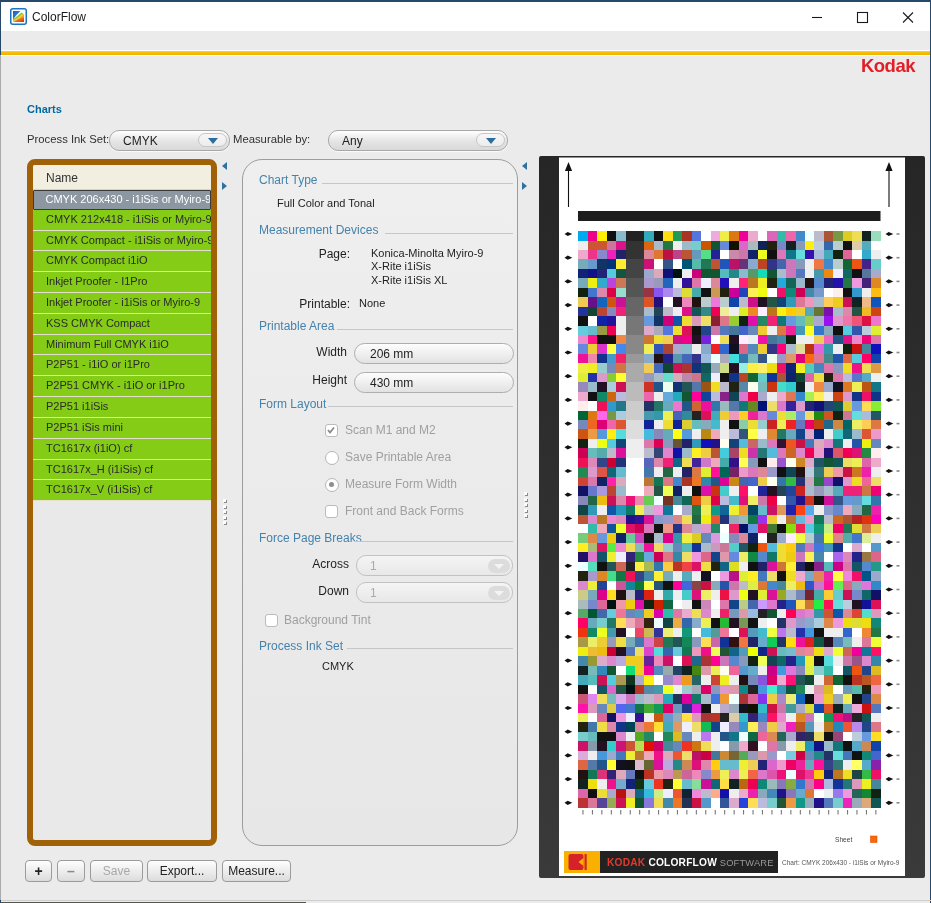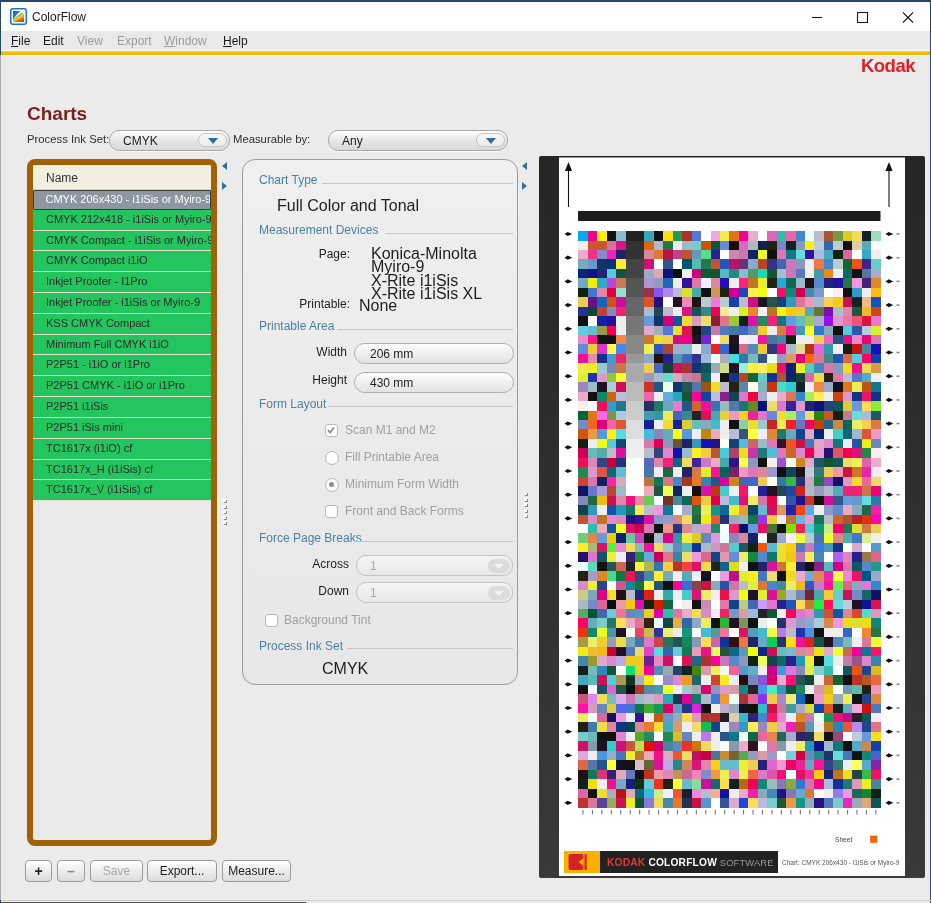--- a/index.html
+++ b/index.html
@@ -3,35 +3,35 @@
 html,body{margin:0;padding:0}
 body{width:931px;height:903px;background:#ebebeb;font-family:"Liberation Sans",sans-serif;position:relative;overflow:hidden}
 #win{position:absolute;left:0;top:0;width:931px;height:903px;border-left:1px solid #26486b;border-right:1px solid #26486b;border-top:2px solid #26486b;box-sizing:border-box;background:#ebebeb}
 #tbar{position:absolute;left:0;top:0;width:929px;height:29px;background:#fff}
 #ttl{position:absolute;left:31px;top:8px;font-size:12px;color:#1a1a1a}
 #menubar{position:absolute;left:0;top:29px;width:929px;height:19px;background:#e9e9e9}
 .mi{position:absolute;top:3px;font-size:12px;color:#1c1c1c}
 .mi.d{color:#9b9b9b}
 #gold{position:absolute;left:0;top:48px;width:929px;height:4px;background:linear-gradient(#fbd34a,#f6bd00 40%,#efb300);border-top:1px solid #fdfdff;border-bottom:1px solid #fdfdfc}
 #kodak{position:absolute;right:15px;top:53px;font-size:18.5px;font-weight:bold;color:#e31e26;letter-spacing:-0.5px}
-#charts{position:absolute;left:26px;top:101px;font-size:19px;font-weight:bold;color:#7f1d1d}
+#charts{position:absolute;left:26px;top:101px;font-size:11px;font-weight:bold;color:#0369a1}
 .lbl{position:absolute;font-size:11.3px;color:#303030}
 .pill{position:absolute;height:19px;border-radius:10px;border:1px solid #a8a8a8;background:linear-gradient(#fefefe,#e4e4e4 55%,#d9d9d9);box-shadow:0 1px 1px rgba(255,255,255,.8)}
 .pill .tx{position:absolute;left:13px;top:3px;font-size:12px;color:#1e1e1e}
 .ov{position:absolute;right:2px;top:1.5px;width:29px;height:14.5px;border-radius:8px;background:linear-gradient(#f7f7f7,#ececec);border:1px solid #c6c6c6;box-sizing:border-box}
 .ov:after{content:"";position:absolute;left:8.5px;top:4px;border-left:5.5px solid transparent;border-right:5.5px solid transparent;border-top:6px solid #2a6e9e}
 #lpanel{position:absolute;left:26px;top:157px;width:190px;height:687px;background:#e9e9e9;border:6px solid #a16207;border-radius:8px;box-sizing:border-box;overflow:hidden}
 #lhead{position:absolute;left:0;top:0;width:100%;height:25px;background:#f2efe1;border-bottom:1px solid #d8d4c2;font-size:12px;color:#333;box-sizing:border-box}
 #lrows{position:absolute;left:0;top:25px;width:100%}
-.lrow{height:19.82px;background:#22c55e;border-bottom:1px solid #e4e0cc;font-size:11px;color:#2b2b2b;padding-left:13px;line-height:19.8px;white-space:nowrap;overflow:hidden}
+.lrow{height:19.82px;background:#84cc16;border-bottom:1px solid #e4e0cc;font-size:11px;color:#2b2b2b;padding-left:13px;line-height:19.8px;white-space:nowrap;overflow:hidden}
 .lrow.sel{background:#8c97a1;color:#fff;border:1.5px solid #3a3a3a;border-radius:1px;padding-left:11.5px;height:17.8px;line-height:17.8px}
-#mpanel{position:absolute;left:241px;top:157px;width:276px;height:526px;background:linear-gradient(#efefef,#e7e7e7);border:1px solid #9c9c9c;border-radius:13px;box-sizing:border-box}
+#mpanel{position:absolute;left:241px;top:157px;width:276px;height:687px;background:linear-gradient(#efefef,#e7e7e7);border:1px solid #9c9c9c;border-radius:20px;box-sizing:border-box}
 .shead{position:absolute;left:16px;font-size:12px;color:#4583ad}
 .sline{position:absolute;height:1px;background:#c6c6c6}
-.mtx{position:absolute;font-size:16px;color:#1e1e1e}
+.mtx{position:absolute;font-size:11px;color:#1e1e1e}
 .rlab{position:absolute;font-size:12px;color:#1e1e1e;text-align:right}
 .dlab{position:absolute;font-size:12px;color:#a0a0a0}
 .field{position:absolute;left:111px;width:160px;height:21px;border-radius:10.5px;border:1px solid #aeaeae;background:linear-gradient(#fdfdfd,#e2e2e2);box-sizing:border-box}
 .field .tx{position:absolute;left:15px;top:3px;font-size:12px;color:#1e1e1e}
 .combo{position:absolute;left:113px;width:157px;height:20.5px;border-radius:10px;border:1px solid #c2c2c2;background:linear-gradient(#f4f4f4,#e8e8e8);box-sizing:border-box}
 .combo .tx{position:absolute;left:13px;top:3px;font-size:12px;color:#ababab}
 .gar{position:absolute;right:2px;top:2.5px;width:22px;height:14.5px;border-radius:7.5px;background:#dcdcdc}
 .gar:after{content:"";position:absolute;left:6px;top:5px;border-left:5px solid transparent;border-right:5px solid transparent;border-top:5.5px solid #f4f4f4}
 .cb{position:absolute;width:13px;height:13px;background:#fff;border:1.5px solid #bbb;border-radius:3px;box-sizing:border-box}
 .rd{position:absolute;width:14px;height:14px;background:#fff;border:1.5px solid #b6b6b6;border-radius:50%;box-sizing:border-box}
@@ -62,28 +62,20 @@
 
 <div id="ttl">ColorFlow</div>
 <svg style="position:absolute;left:805px;top:5px" width="115" height="20" viewBox="0 0 115 20">
 <g stroke="#1a1a1a" stroke-width="1.1" fill="none">
 <line x1="6" y1="10.5" x2="16" y2="10.5"></line>
 <rect x="51.5" y="5.5" width="10" height="10"></rect>
 <line x1="97" y1="5.5" x2="107" y2="15.5"></line>
           <line x1="107" y1="5.5" x2="97" y2="15.5"></line>
 </g>
       </svg>
-</div>
-<div id="menubar">
-<div class="mi" style="left:10px"><span style="text-decoration:underline">F</span>ile</div>
-<div class="mi" style="left:42px">Edit</div>
-<div class="mi d" style="left:76px">View</div>
-<div class="mi d" style="left:116px">Export</div>
-<div class="mi d" style="left:163px"><span style="text-decoration:underline">W</span>indow</div>
-<div class="mi" style="left:222px"><span style="text-decoration:underline">H</span>elp</div>
 </div>
 <div id="gold"></div>
 <div id="kodak">Kodak</div>
 <div id="charts">Charts</div>
 <div class="lbl" style="left:26px;top:131px">Process Ink Set:</div>
 <div class="pill" style="left:108px;top:128px;width:119px">
       <span class="tx">CMYK</span>
       <div class="ov"></div>
     </div>
 <div class="lbl" style="left:232px;top:131px">Measurable by:</div>
@@ -146,23 +138,23 @@
       </div>
 <div class="shead" style="top:236.5px">Form Layout</div>
       <div class="sline" style="left:85px;top:246.0px;width:185px"></div>
 <div class="cb" style="left:82px;top:264px">
         <svg width="10" height="10" style="position:absolute;left:0px;top:0px">
           <path d="M2 5 L4 7.5 L8 2.5" stroke="#8c8c8c" stroke-width="1.8" fill="none"></path>
         </svg>
       </div>
 <div class="dlab" style="left:102px;top:262.5px">Scan M1 and M2</div>
 <div class="rd" style="left:82px;top:291px"></div>
-<div class="dlab" style="left:102px;top:289.5px">Fill Printable Area</div>
+<div class="dlab" style="left:102px;top:289.5px">Save Printable Area</div>
 <div class="rd on" style="left:82px;top:318px"></div>
-<div class="dlab" style="left:102px;top:316.5px">Minimum Form Width</div>
+<div class="dlab" style="left:102px;top:316.5px">Measure Form Width</div>
 <div class="cb" style="left:82px;top:345px"></div>
 <div class="dlab" style="left:102px;top:343.5px">Front and Back Forms</div>
 <div class="shead" style="top:371px">Force Page Breaks</div>
       <div class="sline" style="left:111px;top:380.5px;width:159px"></div>
 <div class="rlab" style="left:0px;top:396.5px;width:106px">Across</div>
 <div class="combo" style="top:395px">
         <span class="tx">1</span>
         <div class="gar"></div>
       </div>
 <div class="rlab" style="left:0px;top:423.5px;width:106px">Down</div>

